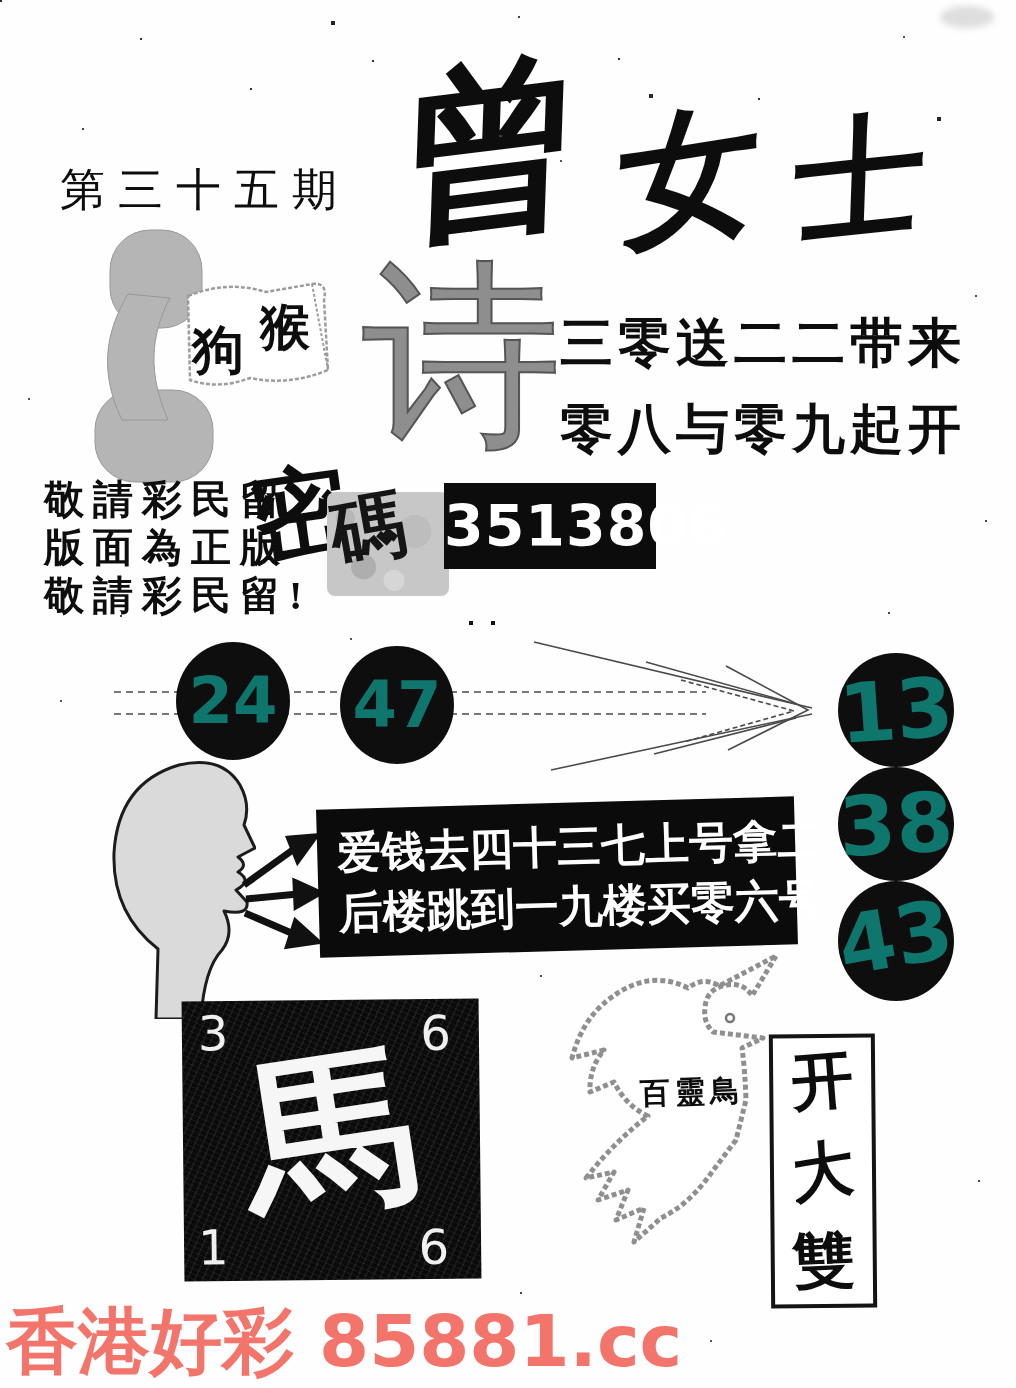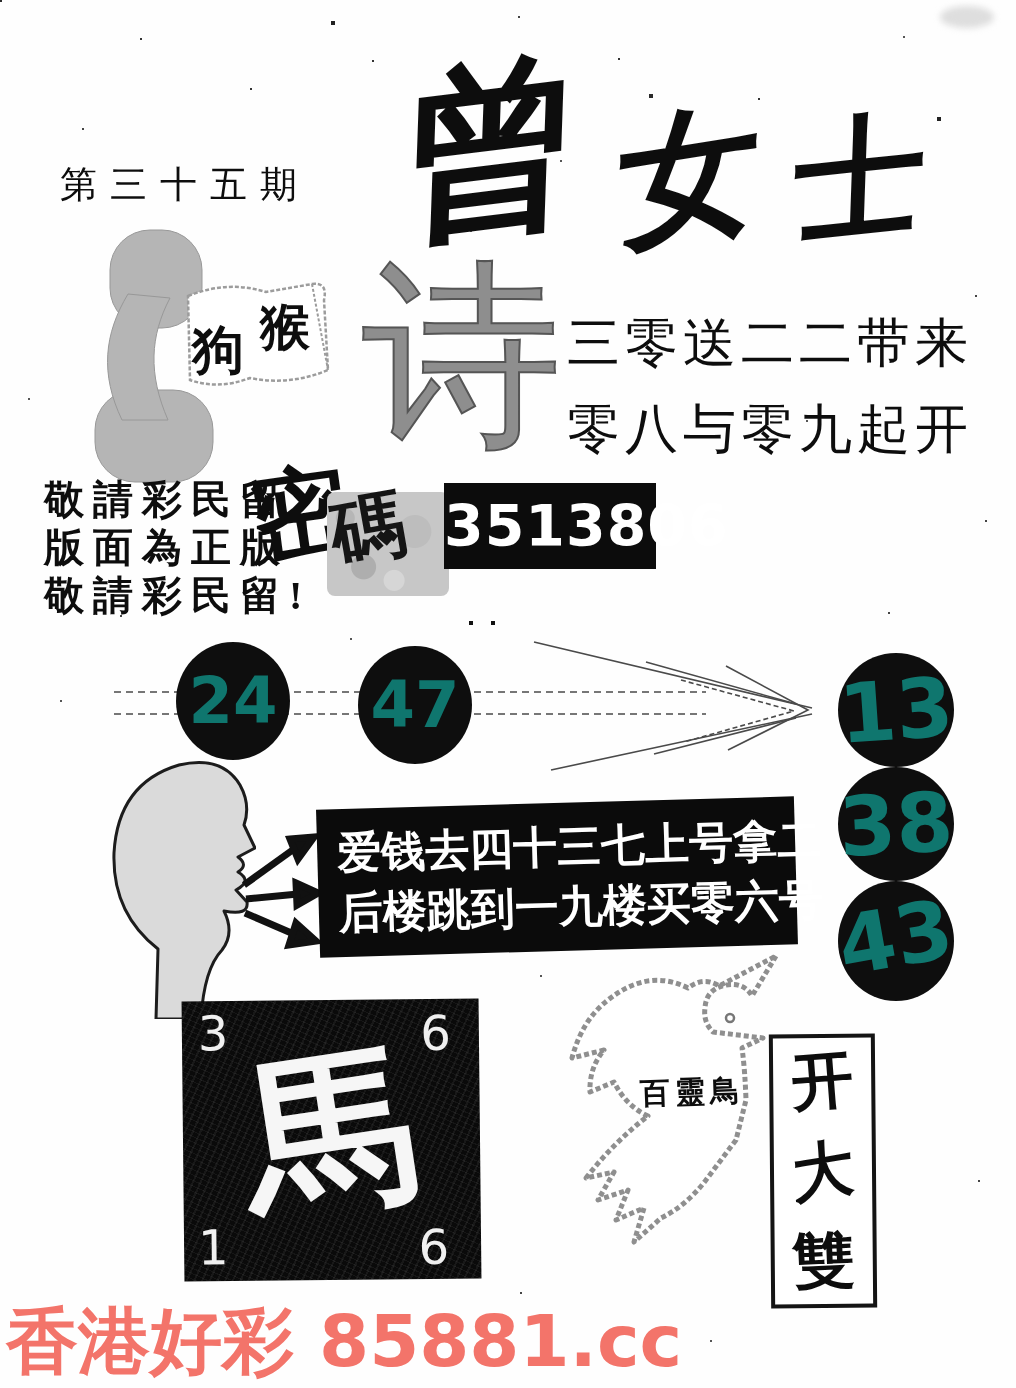--- a/index.html
+++ b/index.html
@@ -11,30 +11,30 @@
     box-shadow:140px 38px 0 #333,332px 22px 0 1px #222,518px 16px 0 #444,618px 58px 0 #333,
     758px 98px 0 #333,938px 118px 0 1px #222,903px 36px 0 #555,250px 88px 0 #333,
     428px 118px 0 #444,676px 148px 0 #333,82px 128px 0 #444,520px 212px 0 #333,
     650px 95px 0 1px #2a2a2a,560px 160px 0 #555,372px 60px 0 #333,470px 230px 0 #666,
     975px 295px 0 #444,28px 398px 0 #555,985px 520px 0 #444,470px 622px 0 1px #111,
     492px 622px 0 1px #111,60px 700px 0 #555,350px 638px 0 #555,888px 612px 0 #444,
     540px 975px 0 #555,520px 1292px 0 #444,710px 1340px 0 #555,978px 1180px 0 #444,
     120px 615px 0 #444,806px 420px 0 #555;}
   .smudge{position:absolute;left:940px;top:6px;width:54px;height:22px;background:#dedede;
     border-radius:50%;filter:blur(3px);}
-  .issue{font-size:37px;letter-spacing:13px;white-space:nowrap;text-align:right;}
+  .issue{font-size:45px;letter-spacing:13px;white-space:nowrap;text-align:right;}
   .title{left:402px;top:58px;display:flex;align-items:flex-start;gap:34px;font-weight:bold;}
   .title .t1{font-size:182px;line-height:1;transform:rotate(-7deg) skewX(-9deg);}
   .title .t2{font-size:142px;line-height:1;margin-top:48px;transform:rotate(-9deg) skewX(-11deg);}
   .title .t3{font-size:132px;line-height:1;margin-top:56px;transform:rotate(-6deg) skewX(-8deg);}
   .zodiac{font-size:52px;font-weight:bold;}
   .shi{left:362px;top:258px;font-size:200px;line-height:1;color:#8e8e8e;
        -webkit-text-stroke:2px #555;text-shadow:0 0 1px #666;}
-  .poem{left:560px;top:300px;font-size:53px;font-weight:400;letter-spacing:5px;
-        line-height:86px;white-space:nowrap;margin-left:7px;}
+  .poem{left:560px;top:300px;font-size:53px;font-weight:700;letter-spacing:5px;
+        line-height:86px;white-space:nowrap;}
   .notice{left:44px;top:476px;font-size:40px;font-weight:600;letter-spacing:9px;
           line-height:48px;white-space:nowrap;}
   .mi{left:252px;top:466px;font-size:96px;font-weight:bold;line-height:1;
       transform:rotate(-8deg);}
   .stamp{left:327px;top:492px;width:122px;height:104px;border-radius:8px;background-color:#c7c7c7;
     background-image:radial-gradient(circle at 30% 72%,#aeaeae 0 12px,transparent 13px),
       radial-gradient(circle at 72% 38%,#bdbdbd 0 16px,transparent 17px),
       radial-gradient(circle at 55% 85%,#d6d6d6 0 10px,transparent 11px),
       radial-gradient(circle at 15% 25%,#b6b6b6 0 9px,transparent 10px);}
   .ma-char{position:absolute;left:4px;top:0px;font-size:74px;font-weight:bold;line-height:1;
@@ -131,21 +131,21 @@
       <line x1="540" y1="28" x2="690" y2="70"></line>
       <line x1="548" y1="120" x2="690" y2="84"></line>
       <polyline points="620,32 702,76 622,116"></polyline>
       <polyline points="575,46 688,77 578,108" stroke-dasharray="5 3"></polyline>
     </g>
   </svg>
 
   <div class="abs ball ball-main" style="left:176px;top:642px;">
     <span>24</span>
   </div>
-  <div class="abs ball ball-main" style="left:358px;top:646px;">
+  <div class="abs ball ball-main" style="left:340px;top:646px;">
     <span>47</span>
   </div>
 
   <div class="abs ball ball-side" style="left:838px;top:653px;">
     <span style="transform:rotate(-4deg);">13</span>
   </div>
   <div class="abs ball ball-side" style="left:838px;top:767px;">
     <span style="transform:rotate(-3deg);">38</span>
   </div>
   <div class="abs ball ball-side" style="left:838px;top:881px;height:120px;">

